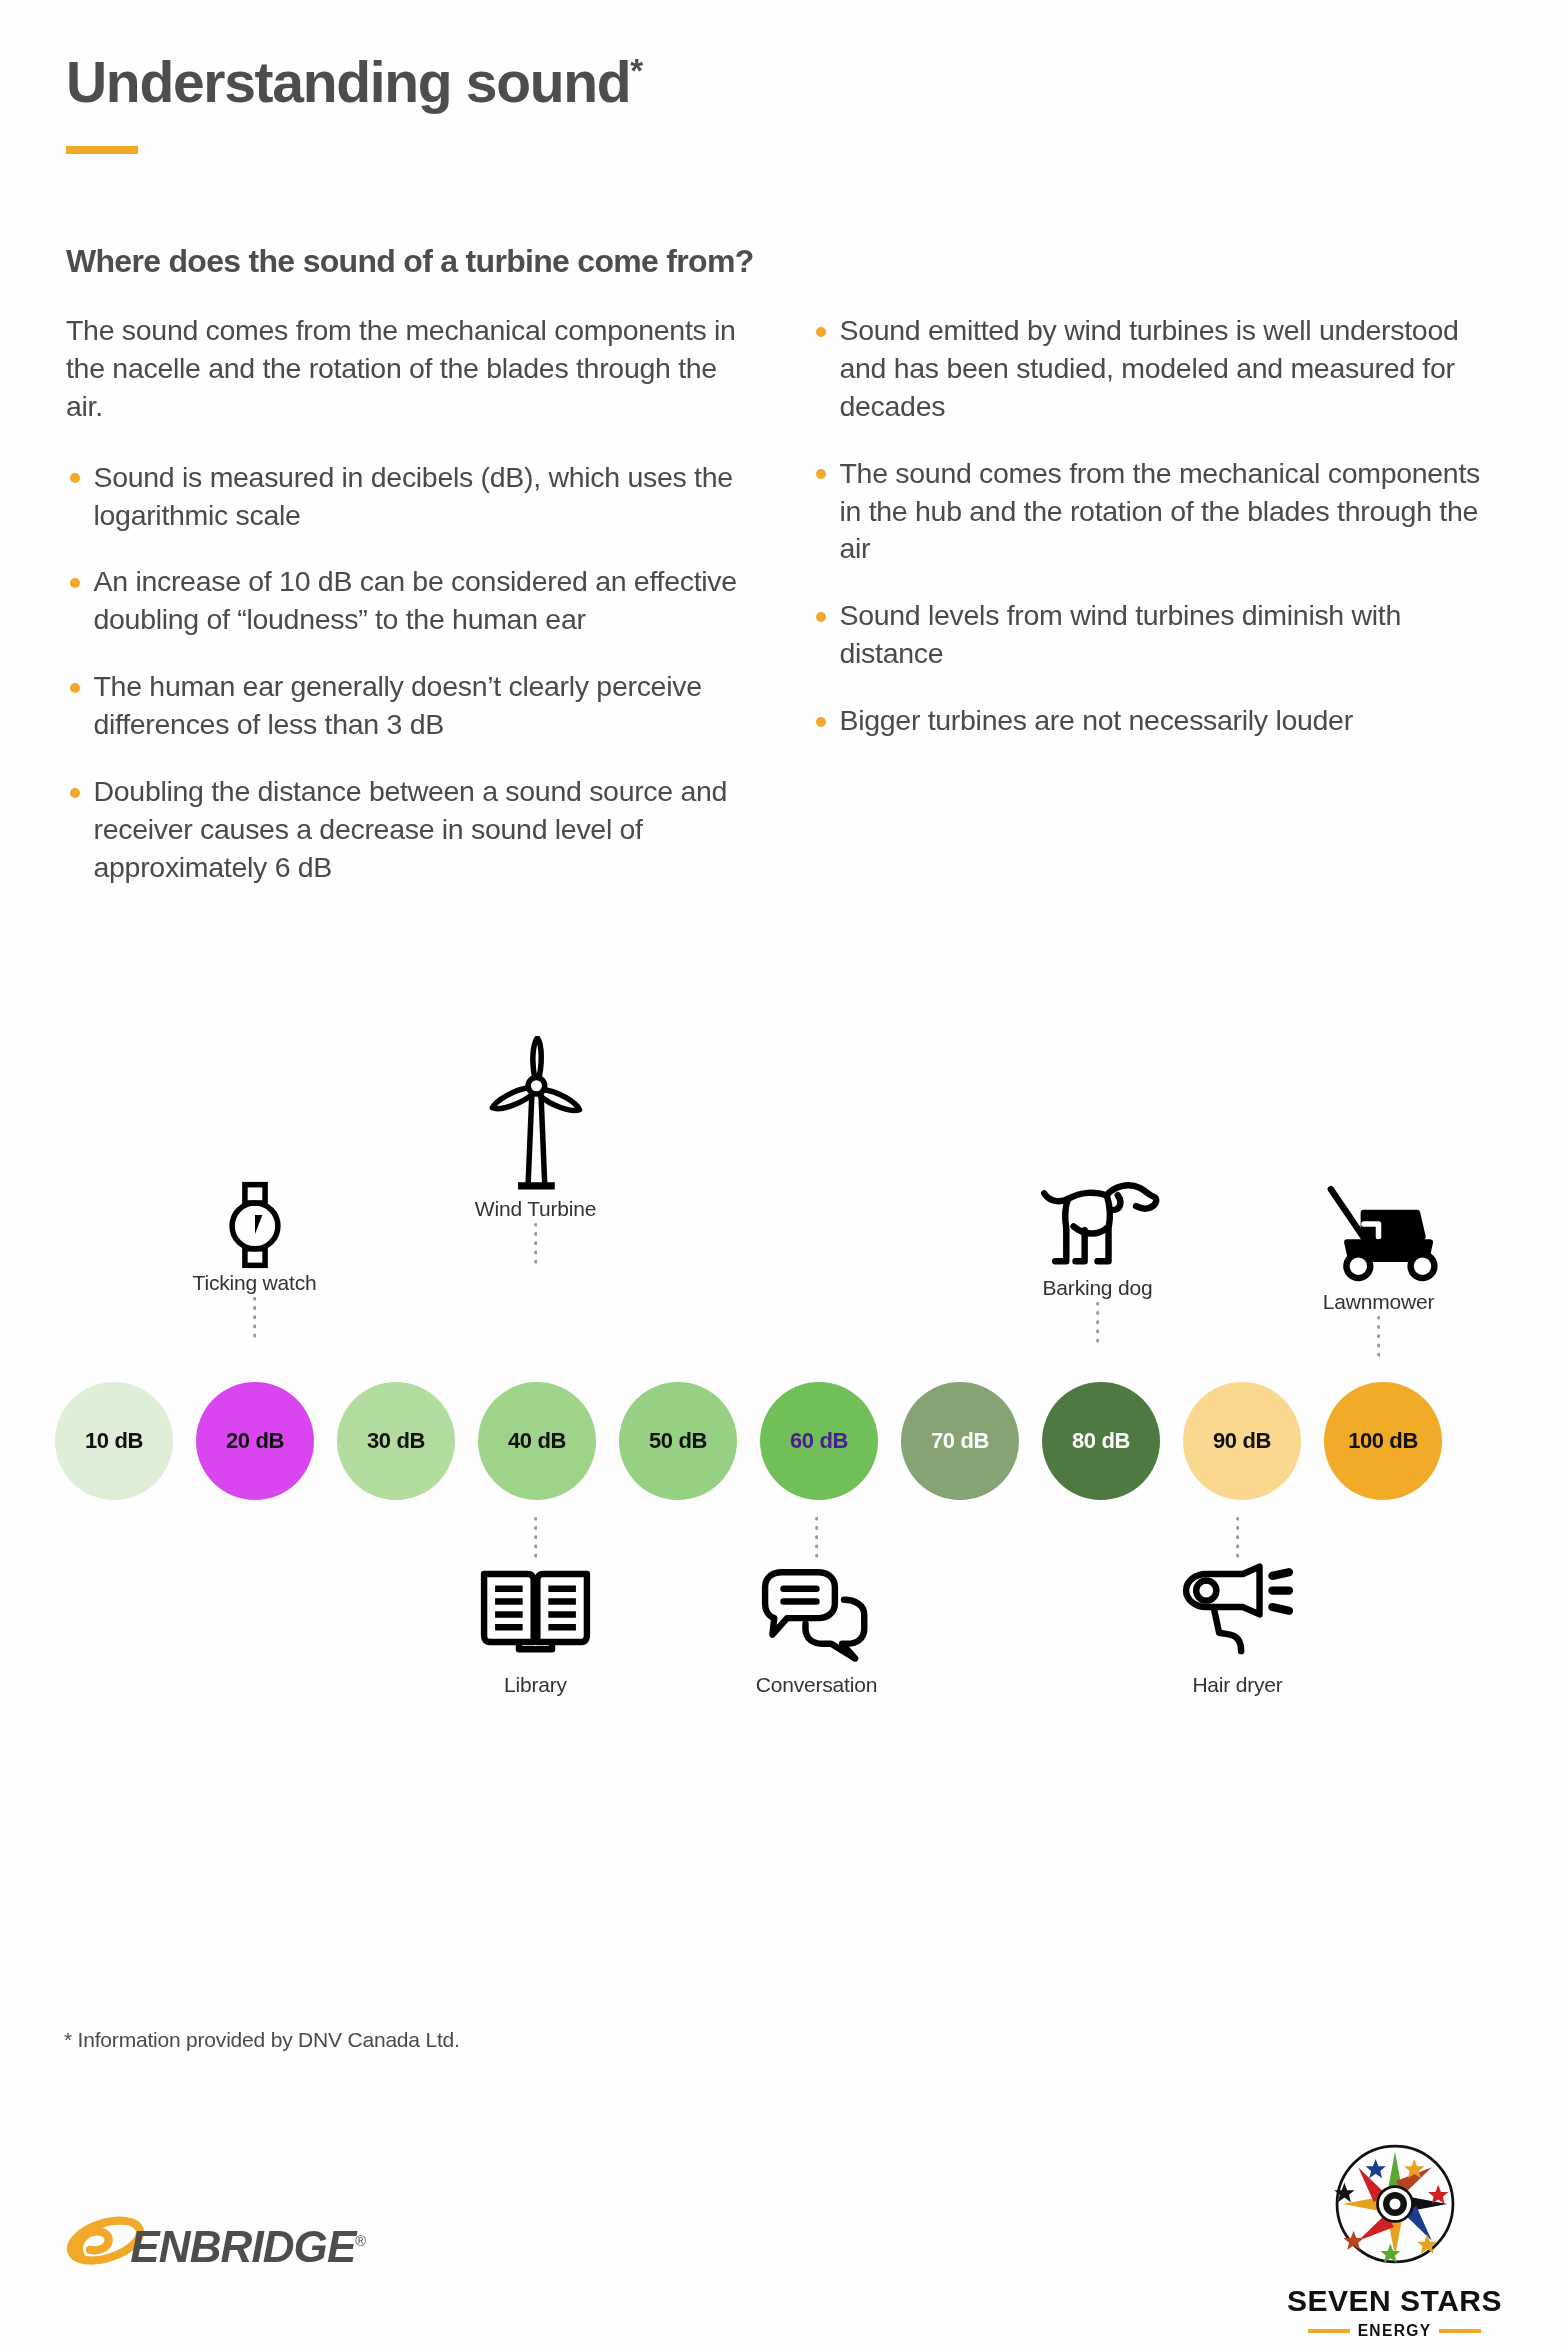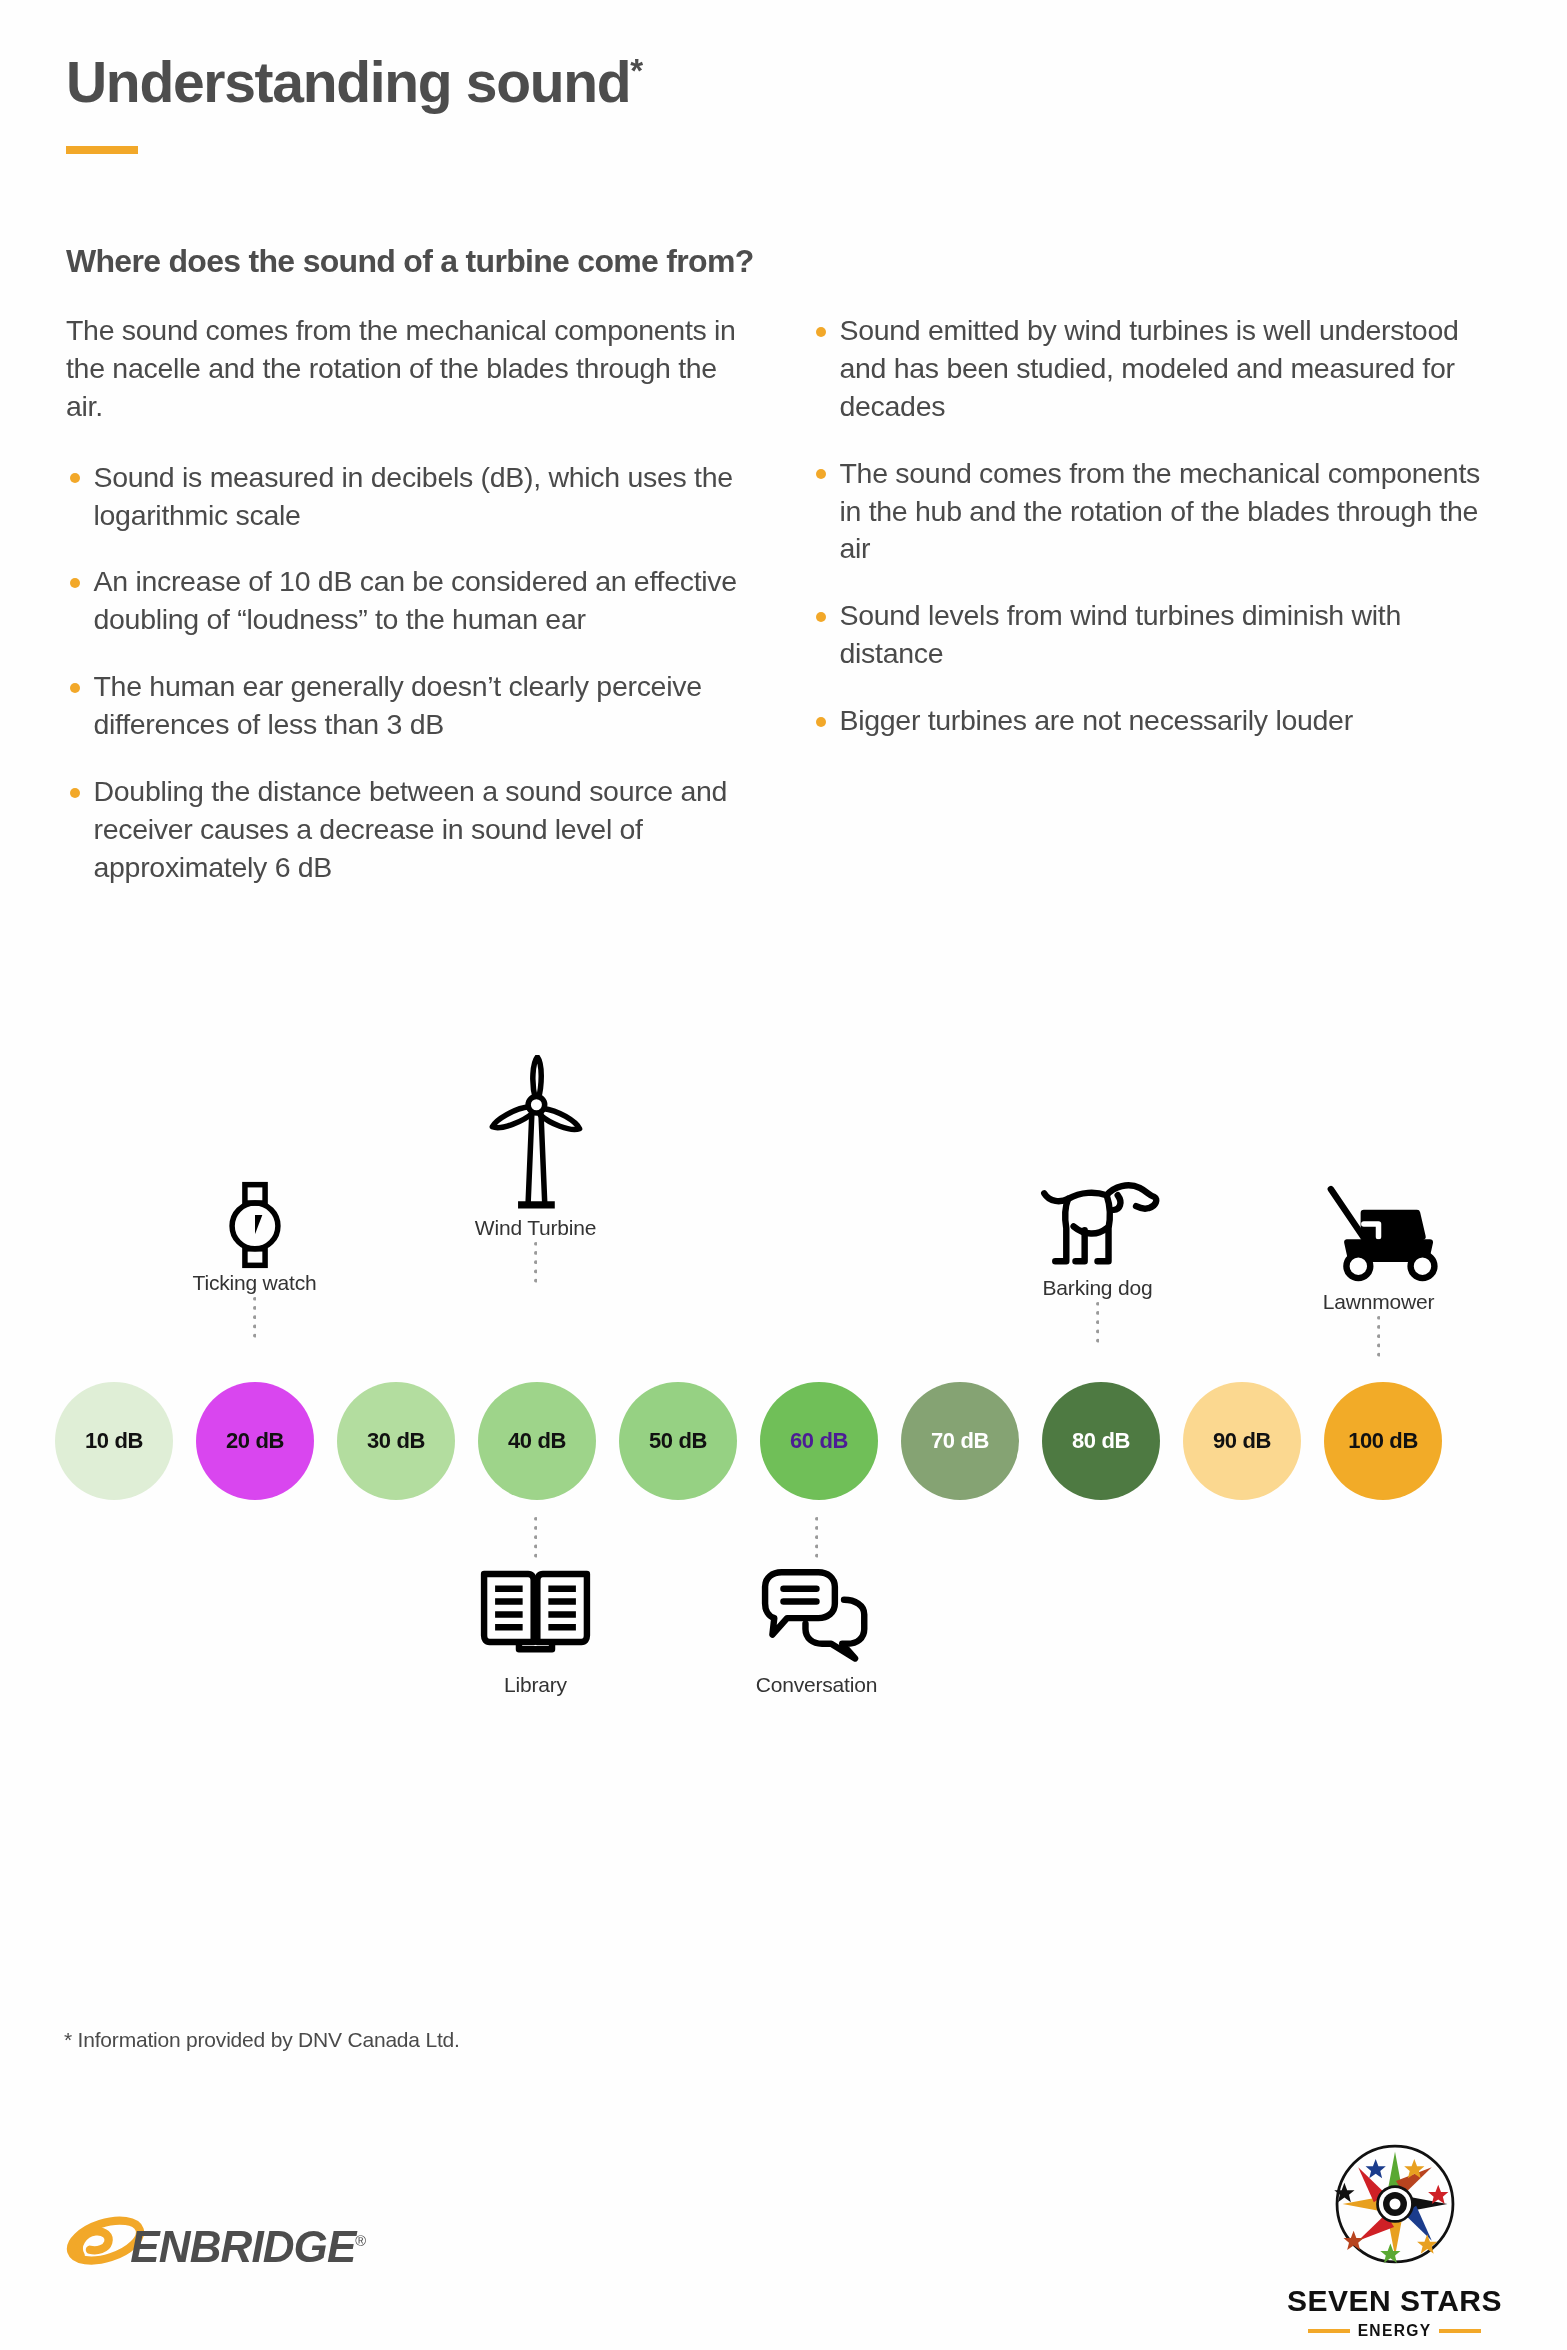--- a/index.html
+++ b/index.html
@@ -282,21 +282,21 @@
         <g fill="#9a9a9a">
             <circle cx="2" cy="4" r="2"></circle>
             <circle cx="2" cy="14" r="2"></circle>
             <circle cx="2" cy="24" r="2"></circle>
             <circle cx="2" cy="34" r="2"></circle>
             <circle cx="2" cy="44" r="2"></circle>
           </g>
       </svg>
     </div>
 
-    <div class="item" id="ann-1" style="left: 398px; top: 41px;">
+    <div class="item" id="ann-1" style="left: 398px; top: 22px;">
       <div class="icon-box">
         <svg width="101" height="161" viewBox="0 0 110 175" fill="none" stroke="#000" stroke-width="6" stroke-linejoin="round">
           <path d="M55 48 C50 30 52 8 57 2 C63 10 62 34 58 48 Z" fill="none"></path>
           <path d="M49 56 C32 58 12 70 8 78 C18 82 42 72 52 63 Z" fill="none"></path>
           <path d="M63 58 C80 60 99 72 103 80 C93 84 70 74 60 65 Z" fill="none"></path>
           <circle cx="56" cy="54" r="9" fill="#fff"></circle>
           <path d="M51 64 L47 160 M61 64 L65 160"></path>
           <path d="M36 163 L76 163" stroke-width="8"></path>
         </svg>
       </div>
@@ -406,20 +406,40 @@
       <div class="icon-box below">
         <svg width="129" height="101" viewBox="0 0 140 110" fill="none" stroke="#000" stroke-width="7" stroke-linecap="round" stroke-linejoin="round">
           <path d="M14 26 C14 16 22 10 32 10 L72 10 C82 10 90 16 90 26 L90 44 C90 54 82 60 72 60 L38 60 L22 78 L24 60 C18 58 14 52 14 44 Z"></path>
           <path d="M34 28 L70 28 M34 42 L70 42"></path>
           <path d="M100 40 C112 40 122 46 122 56 L122 72 C122 82 114 88 104 88 L98 88 L112 104 L86 88 L76 88 C66 88 58 82 58 72 L58 66"></path>
         </svg>
       </div>
       <div class="label">Conversation</div>
     </div>
 
+    <div class="item" id="ann-6" style="left: 1100px; top: 450px;">
+      <svg class="dots" width="3.7" height="48" viewBox="0 0 4 52">
+        <g fill="#9a9a9a">
+            <circle cx="2" cy="4" r="2"></circle>
+            <circle cx="2" cy="14" r="2"></circle>
+            <circle cx="2" cy="24" r="2"></circle>
+            <circle cx="2" cy="34" r="2"></circle>
+            <circle cx="2" cy="44" r="2"></circle>
+          </g>
+      </svg>
+      <div class="icon-box below">
+        <svg width="129" height="101" viewBox="0 0 140 110" fill="none" stroke="#000" stroke-width="7" stroke-linecap="round" stroke-linejoin="round">
+          <path d="M36 12 L76 12 L94 4 L94 56 L76 48 L36 48 C24 48 14 40 14 30 C14 20 24 12 36 12 Z"></path>
+          <circle cx="36" cy="30" r="11"></circle>
+          <path d="M44 48 L50 76 L62 78 C72 80 74 88 74 96"></path>
+          <path d="M108 14 L126 10 M108 30 L126 30 M108 48 L126 52" stroke-width="9"></path>
+        </svg>
+      </div>
+      <div class="label">Hair dryer</div>
+    </div>
 
   </div>
 
   <div class="footnote">* Information provided by DNV Canada Ltd.</div>
 
   <div class="enbridge-logo">
     <svg width="79" height="68" viewBox="0 0 86 74">
       <ellipse cx="43" cy="30" rx="39" ry="19" fill="none" stroke="#f2a829" stroke-width="9" transform="rotate(-18 43 30)"></ellipse>
       <path d="M16 46 C10 36 18 22 32 20 C42 19 48 25 46 32 C44 39 34 42 26 40" fill="none" stroke="#f2a829" stroke-width="9" stroke-linecap="round"></path>
     </svg>

